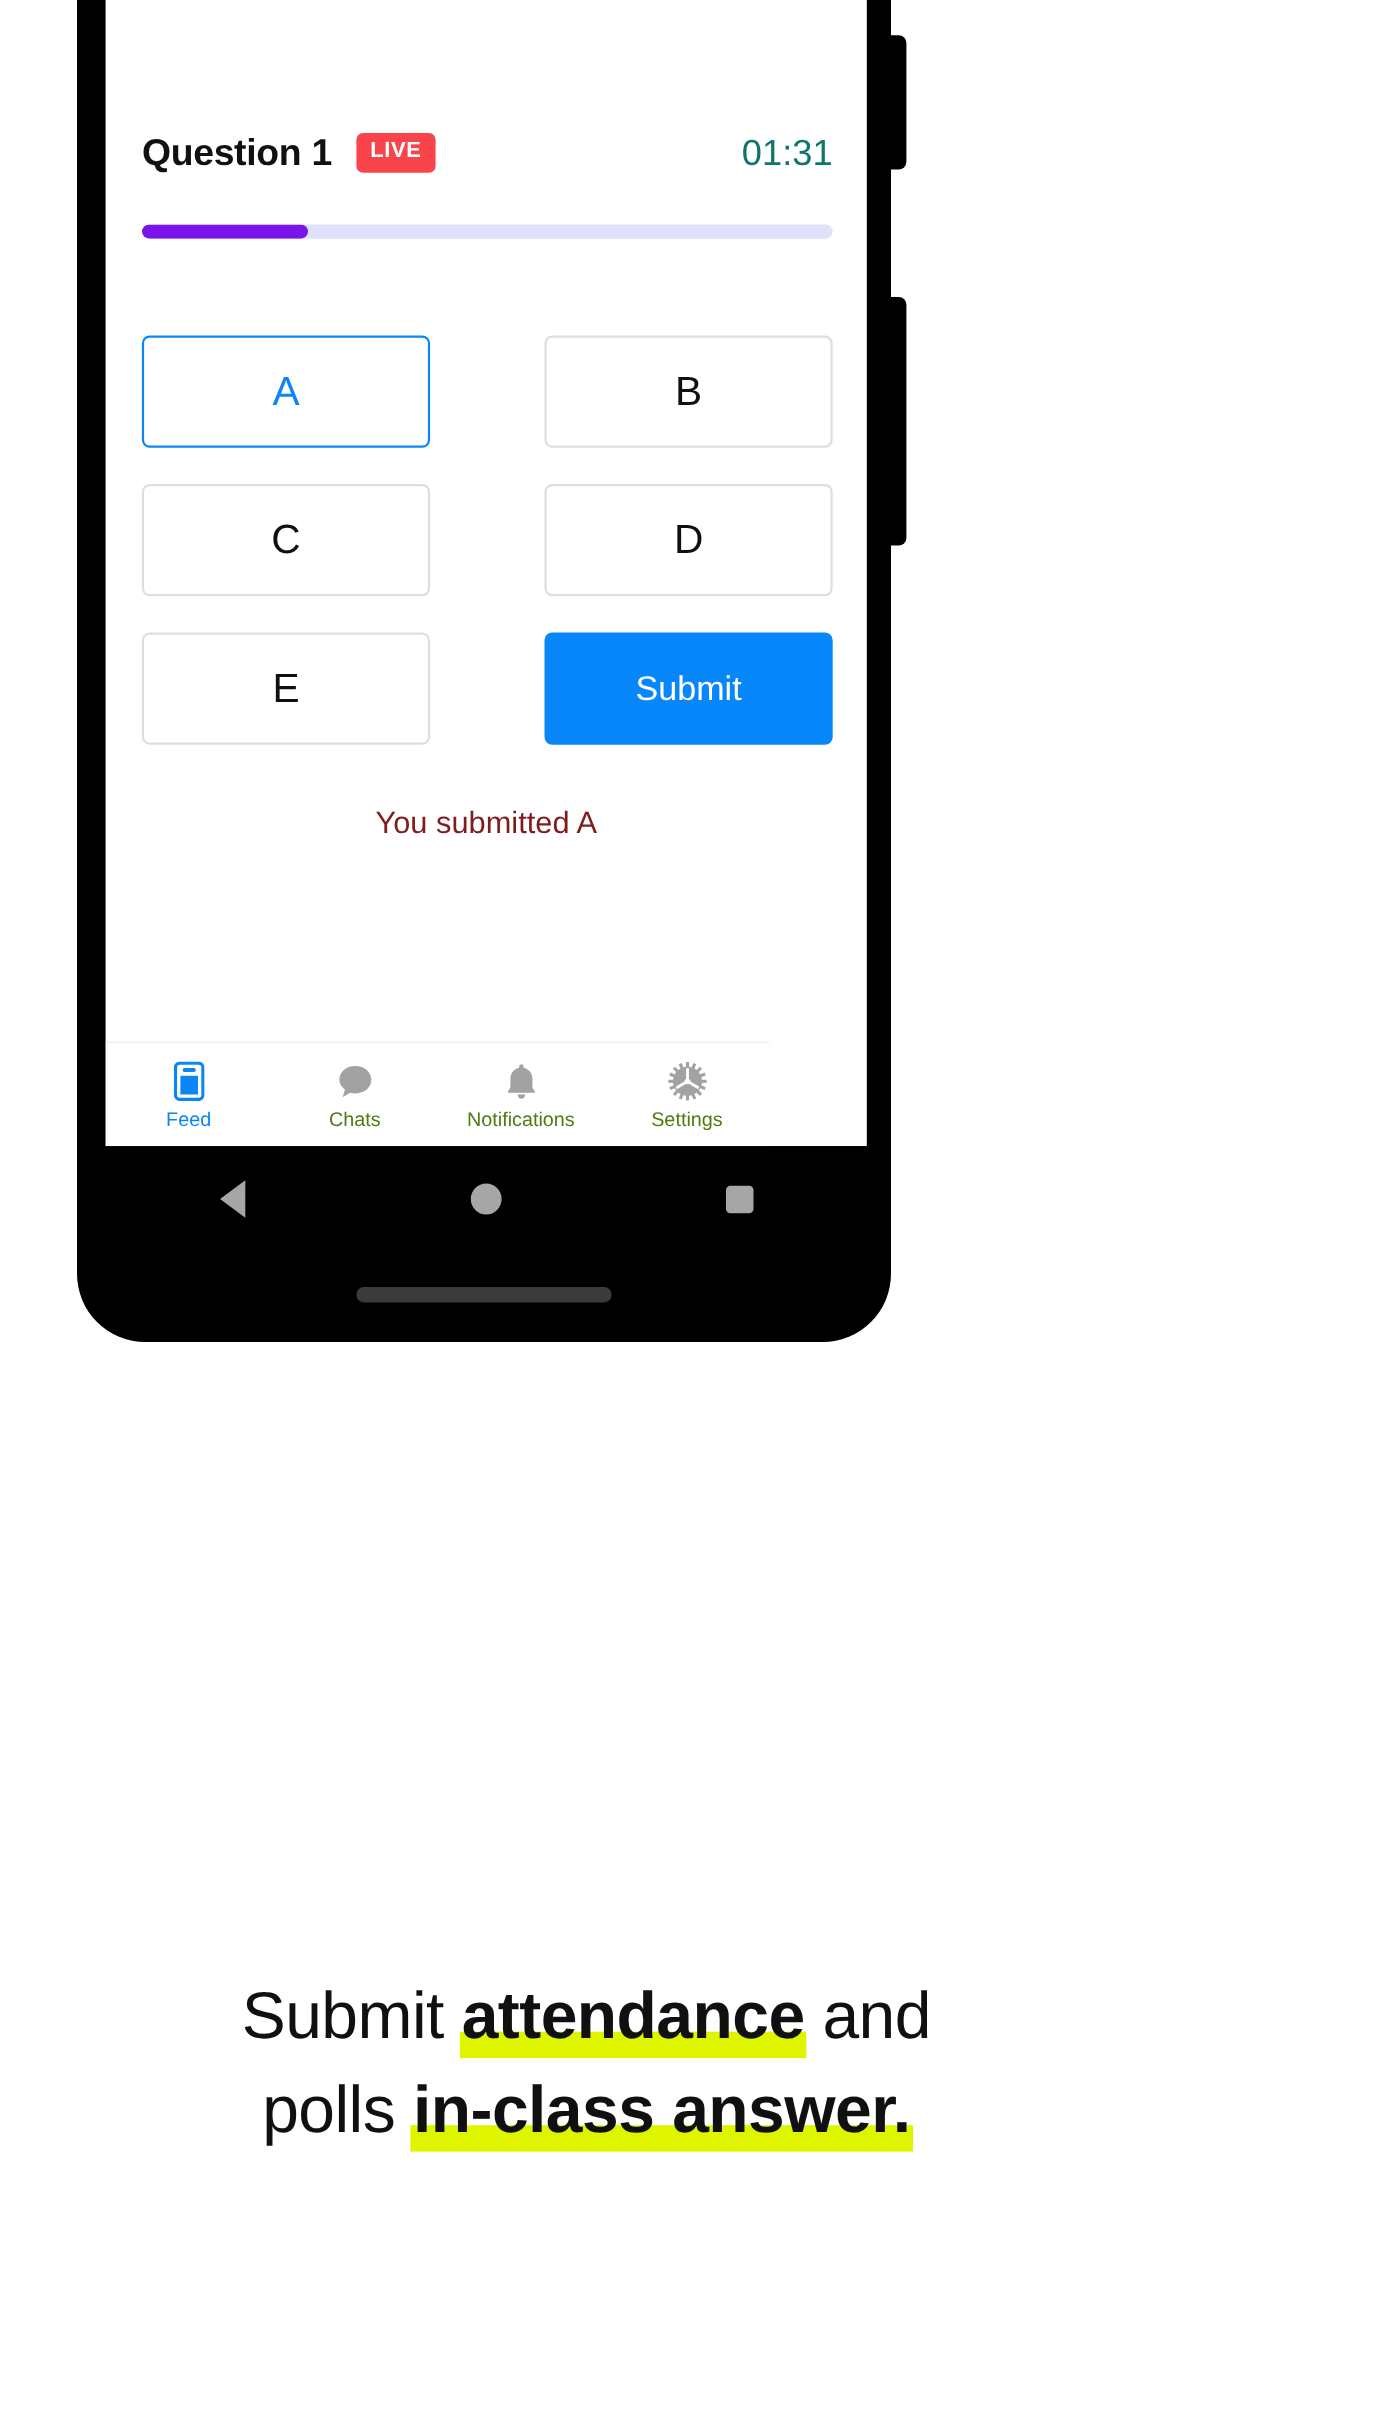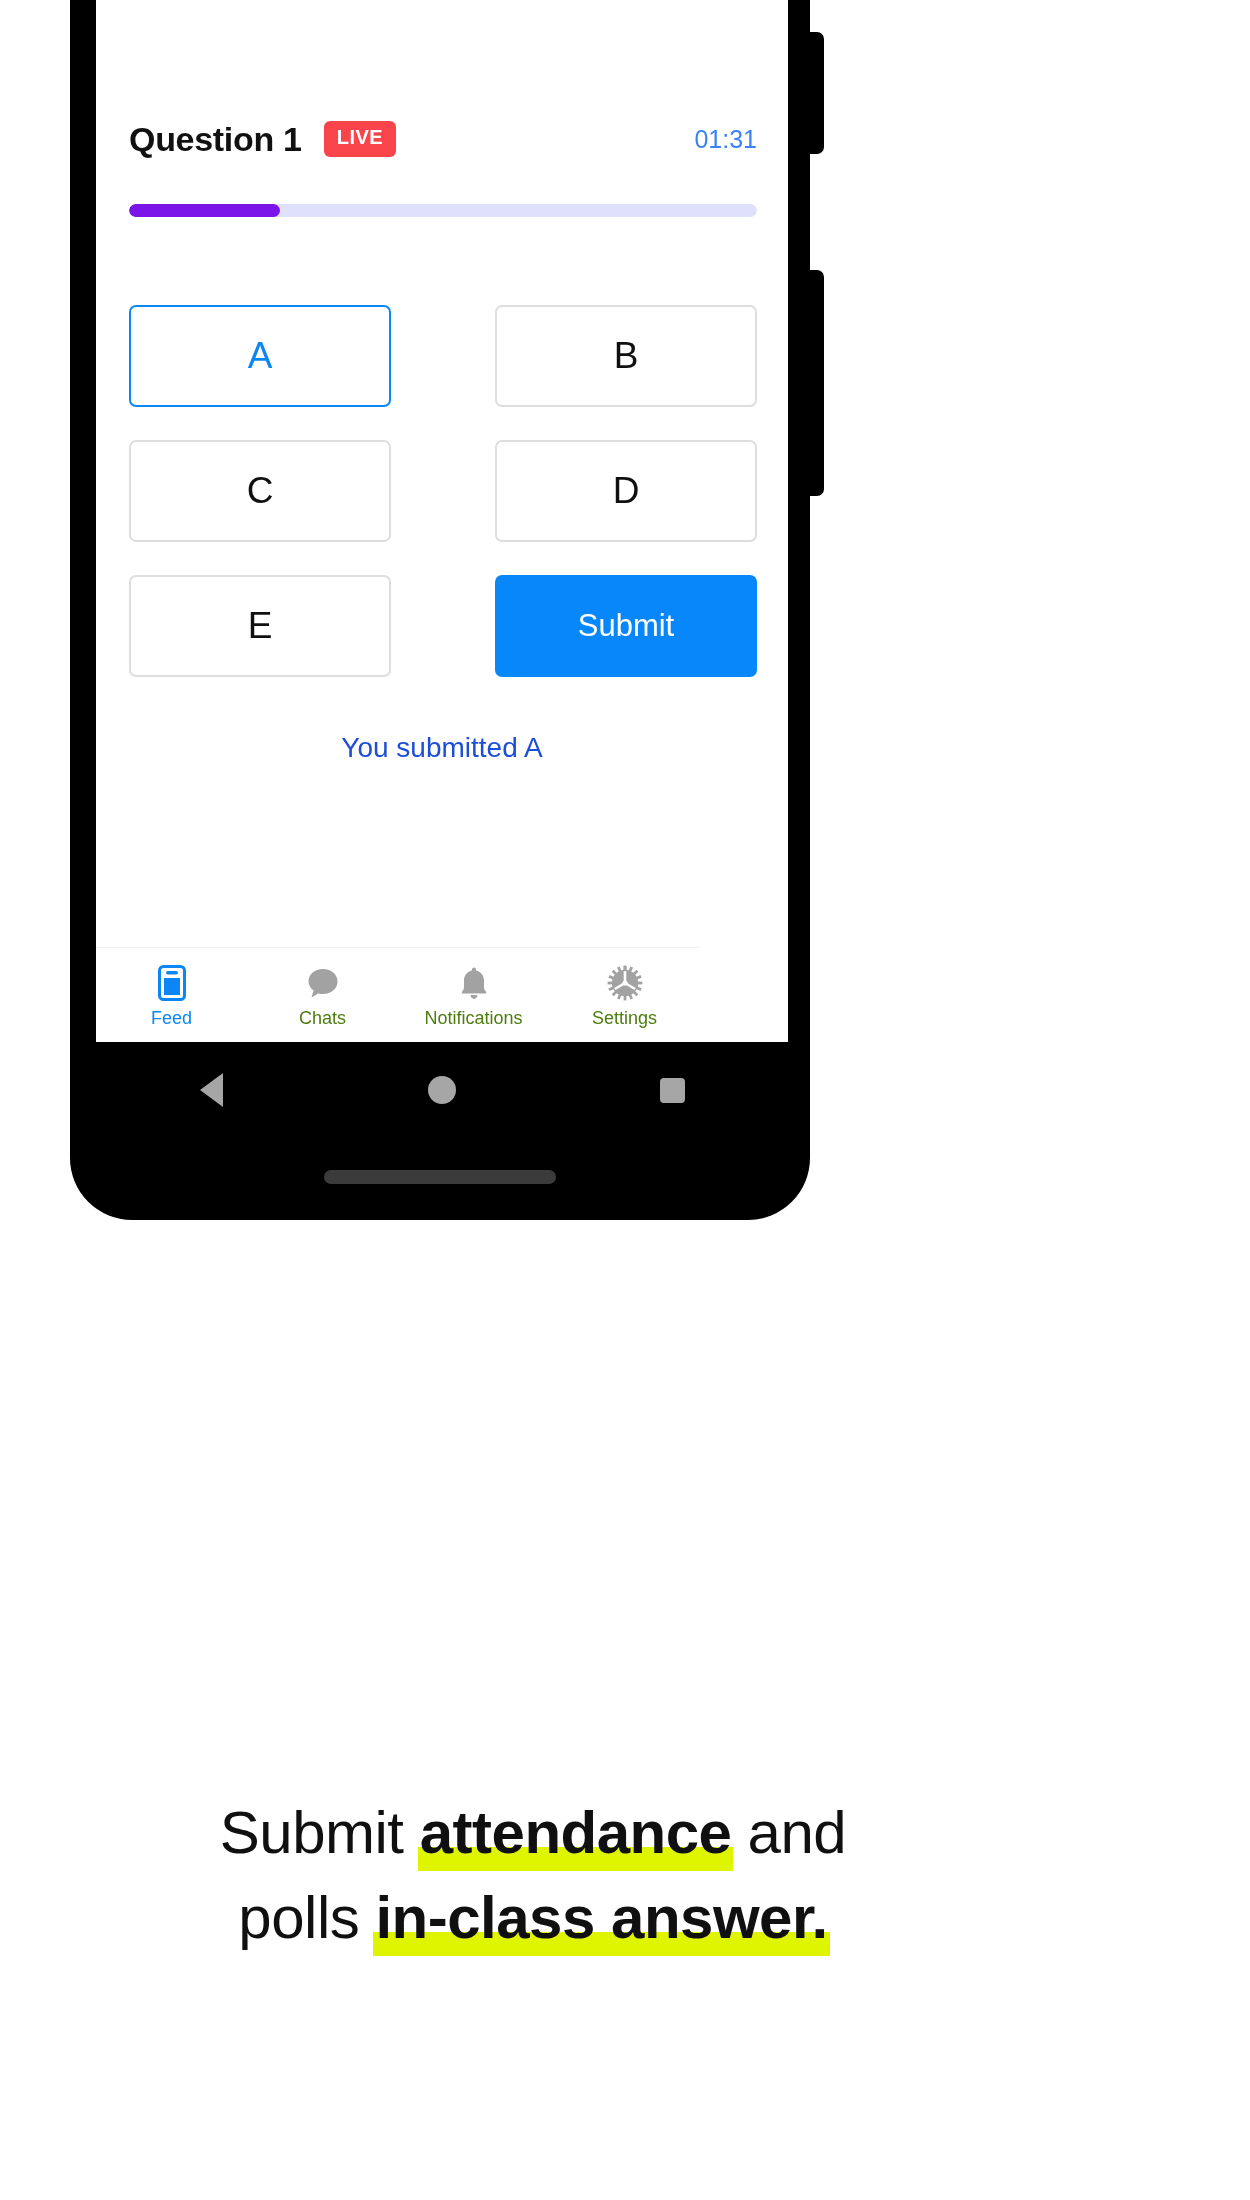--- a/index.html
+++ b/index.html
@@ -74,22 +74,22 @@
     color: #ffffff;
     font-size: 20px;
     font-weight: bold;
     letter-spacing: 0.5px;
     padding: 6px 13px 10px 13px;
     border-radius: 6px;
     line-height: 1;
   }
   #question-timer {
     margin-left: auto;
-    font-size: 25px;
-    color: #3b82f6;
+    font-size: 33px;
+    color: #0f766e;
   }
 
   
   #progress-track {
     position: absolute;
     left: 33px;
     top: 244px;
     width: 628px;
     height: 13px;
     background: #dfe1fb;
@@ -145,21 +145,21 @@
   }
 
   
   #submitted-status {
     position: absolute;
     left: 0;
     top: 772px;
     width: 692px;
     text-align: center;
     font-size: 28px;
-    color: #1d4ed8;
+    color: #7f1d1d;
   }
 
   
   #bottom-nav {
     position: absolute;
     left: 0;
     bottom: 0;
     width: 604px;
     height: 94px;
     background: #ffffff;

